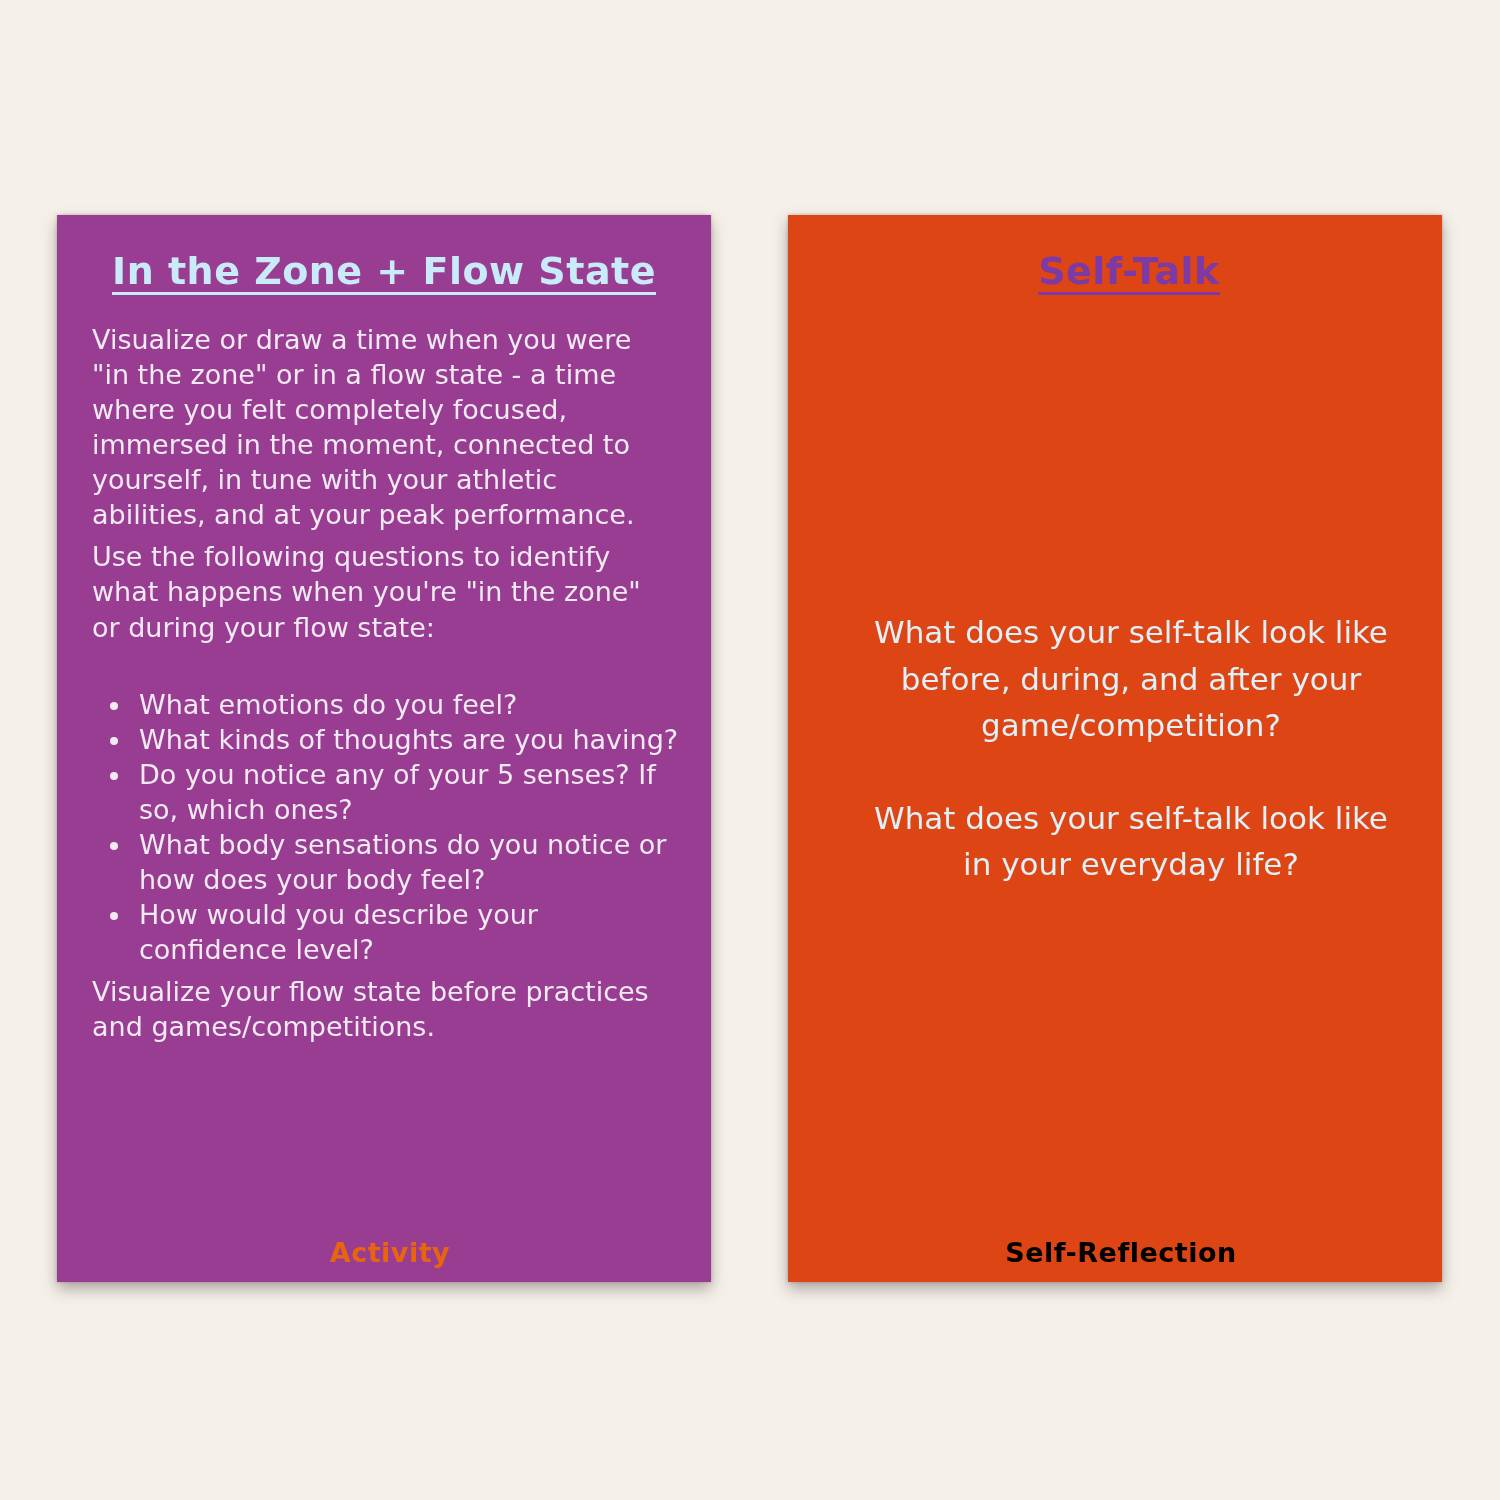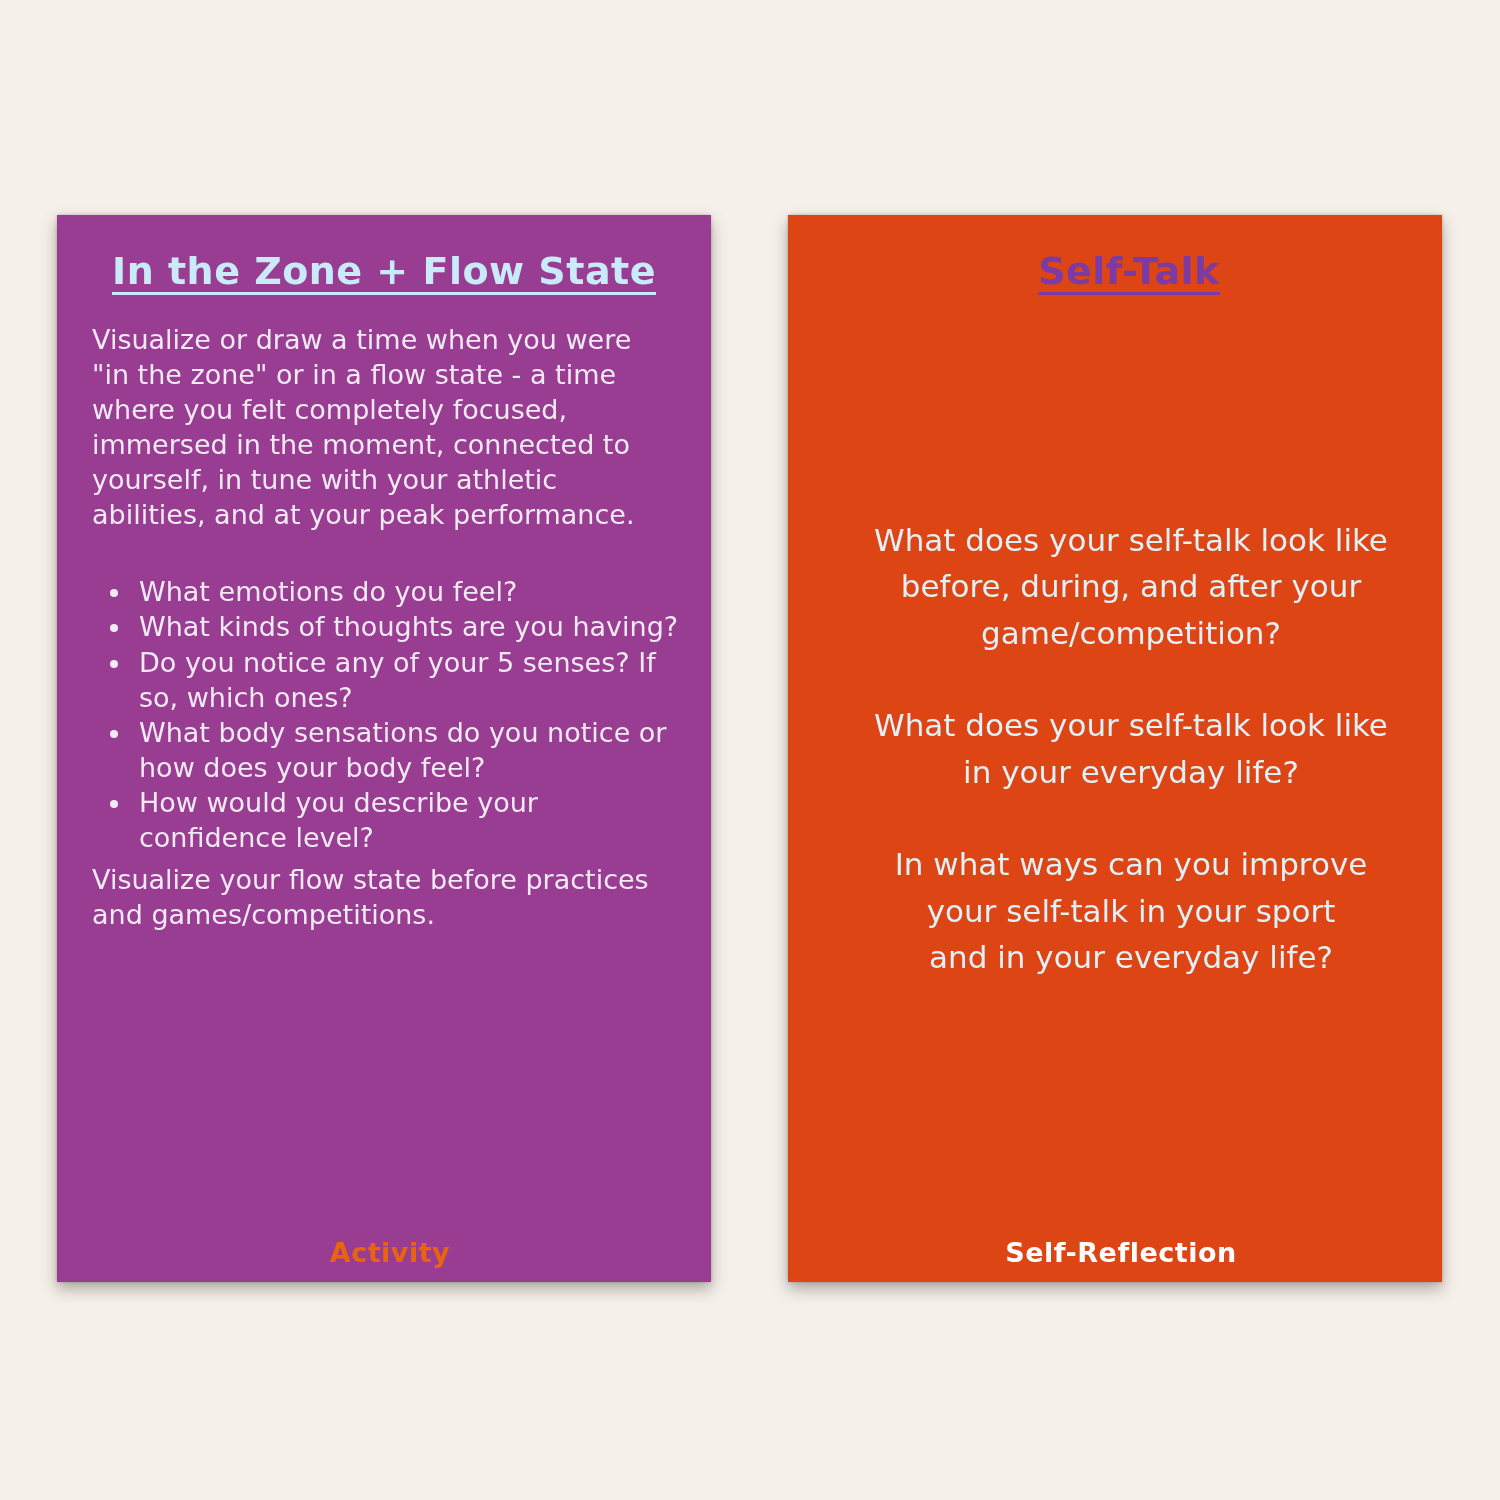--- a/index.html
+++ b/index.html
@@ -85,20 +85,21 @@
 </style>
 </head>
 <body style="background: rgb(245, 240, 233);">
 
 <section class="card card-left" style="background-color: rgb(153, 61, 146);">
   <h1 class="card-title" style="color: rgb(200, 234, 249);">In the Zone + Flow State</h1>
 
   <div class="left-body" style="color: rgb(241, 234, 242);">
     <p class="para-intro">Visualize or draw a time when you were "in the zone" or in a flow state - a time where you felt completely focused, immersed in the moment, connected to yourself, in tune with your athletic abilities, and at your peak performance.</p>
 
+    <p class="para-prompt">Use the following questions to identify what happens when you're "in the zone" or during your flow state:</p>
 
     <ul class="bullet-list">
       <li>What emotions do you feel?</li>
       <li>What kinds of thoughts are you having?</li>
       <li>Do you notice any of your 5 senses? If so, which ones?</li>
       <li>What body sensations do you notice or how does your body feel?</li>
       <li>How would you describe your confidence level?</li>
     </ul>
 
     <p class="para-closing">Visualize your flow state before practices and games/competitions.</p>
@@ -109,19 +110,16 @@
 
 <section class="card card-right" style="background-color: rgb(222, 69, 21);">
   <h1 class="card-title" style="color: rgb(123, 58, 164); margin-left: 28px;">Self-Talk</h1>
 
   <div class="right-questions" style="color: rgb(223, 240, 246);">
     <p>What does your self-talk look like
 before, during, and after your
 game/competition?</p>
     <p>What does your self-talk look like
 in your everyday life?</p>
-    <p>In what ways can you improve
-your self-talk in your sport
-and in your everyday life?</p>
   </div>
 
-  <div class="card-footer" style="color: #ffffff;">Self-Reflection</div>
+  <div class="card-footer" style="color: #000000;">Self-Reflection</div>
 </section>
 
 </body></html>

